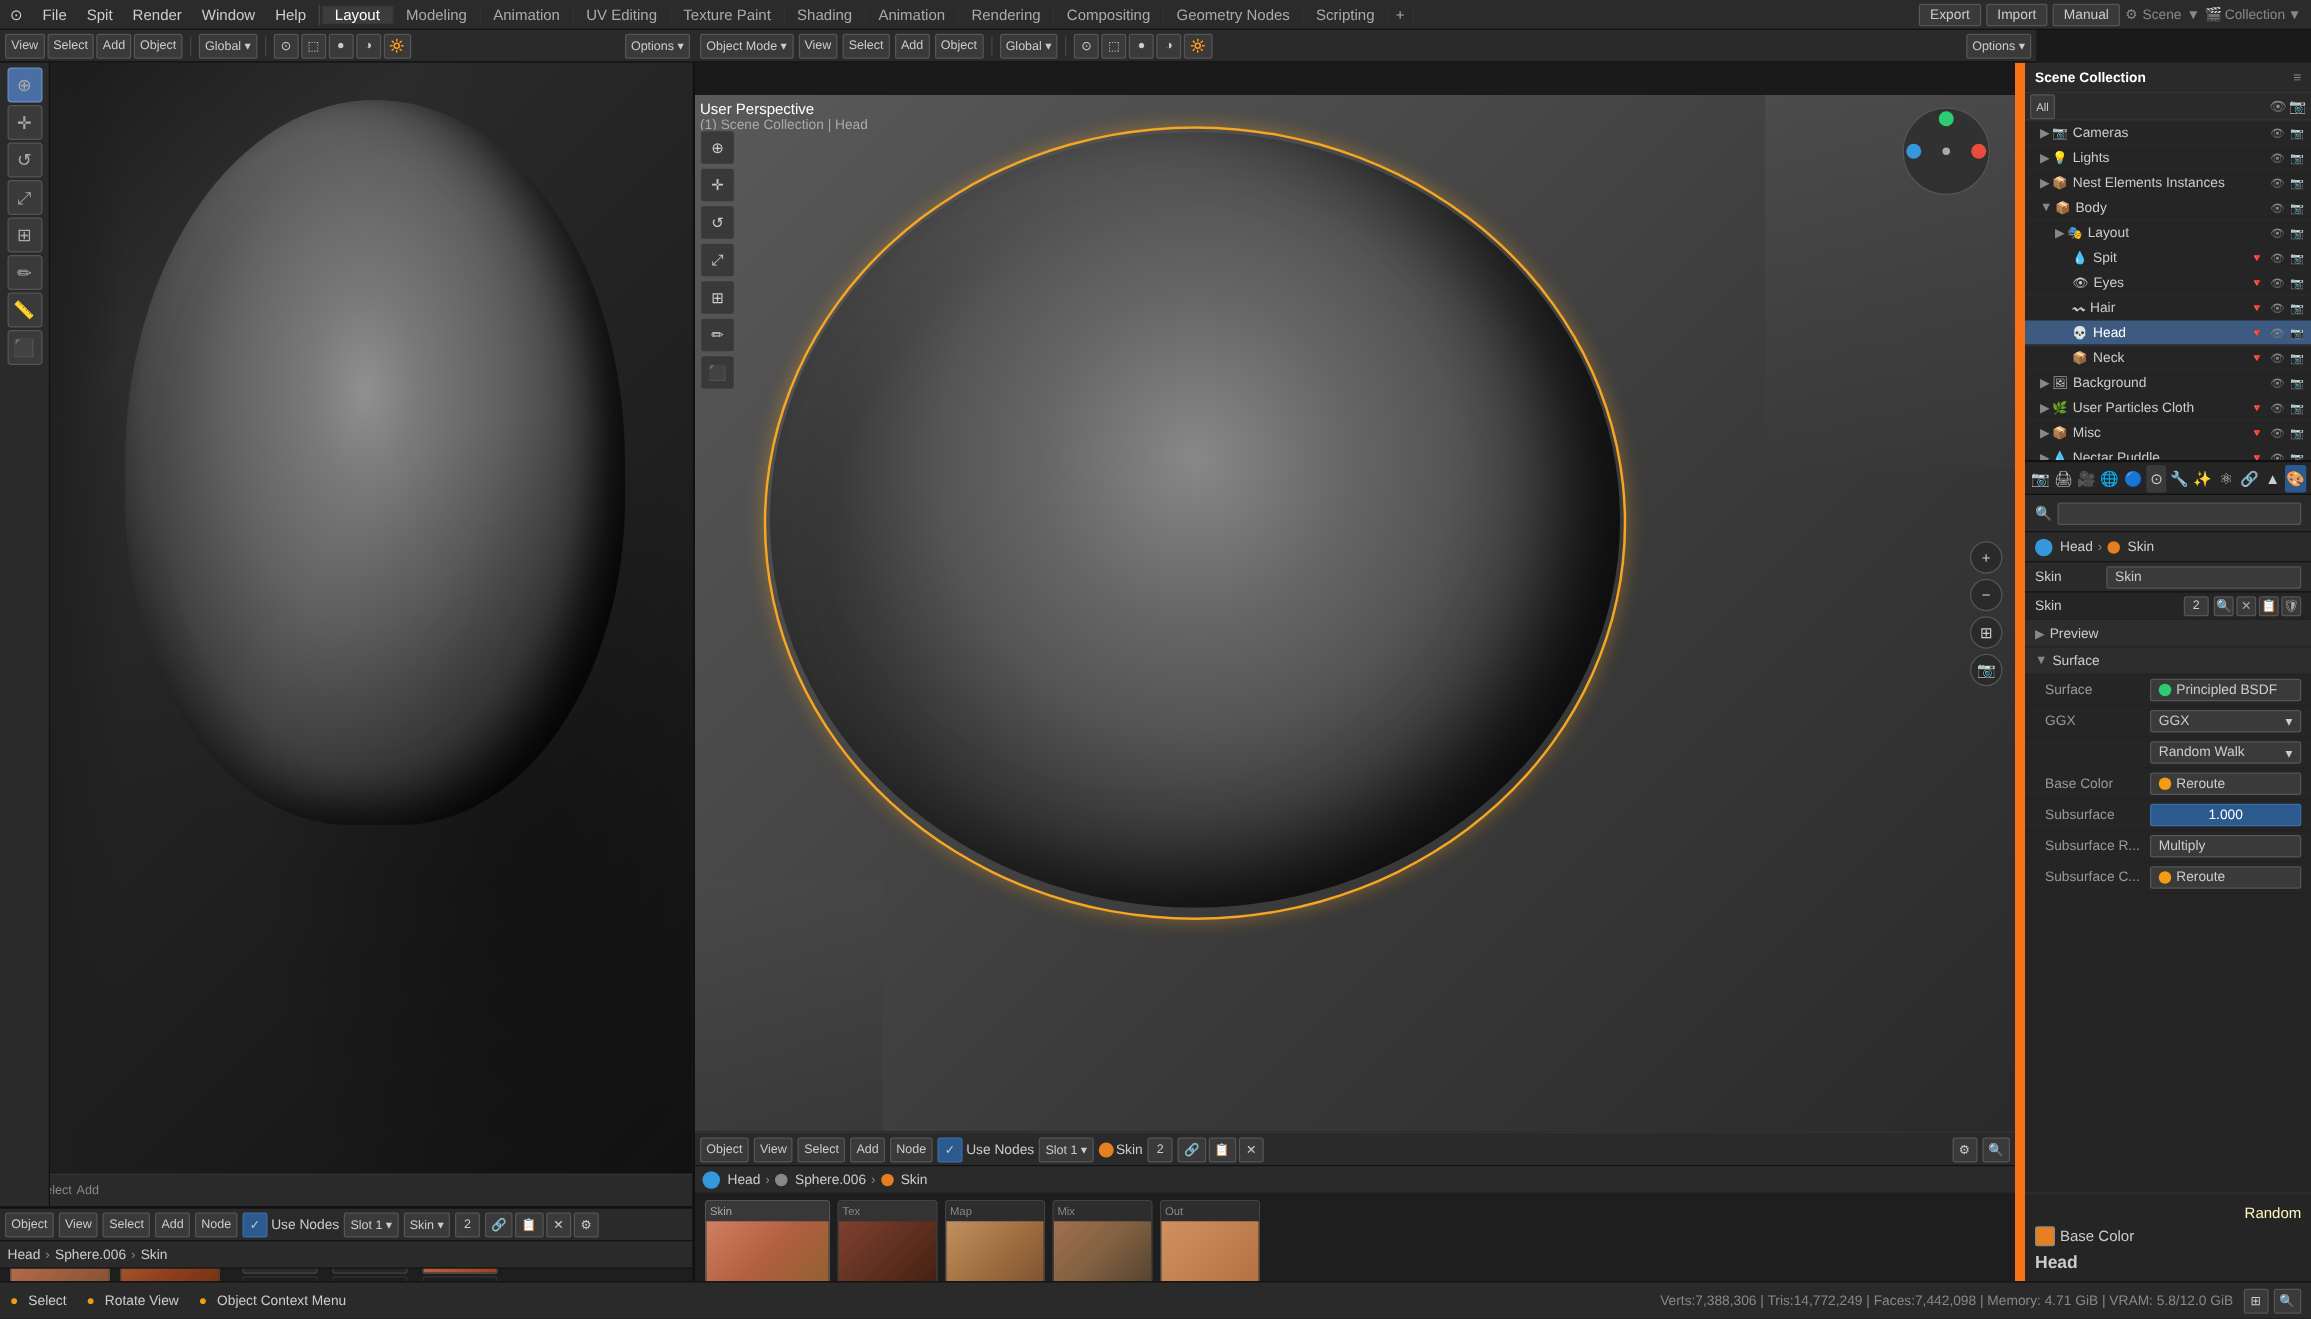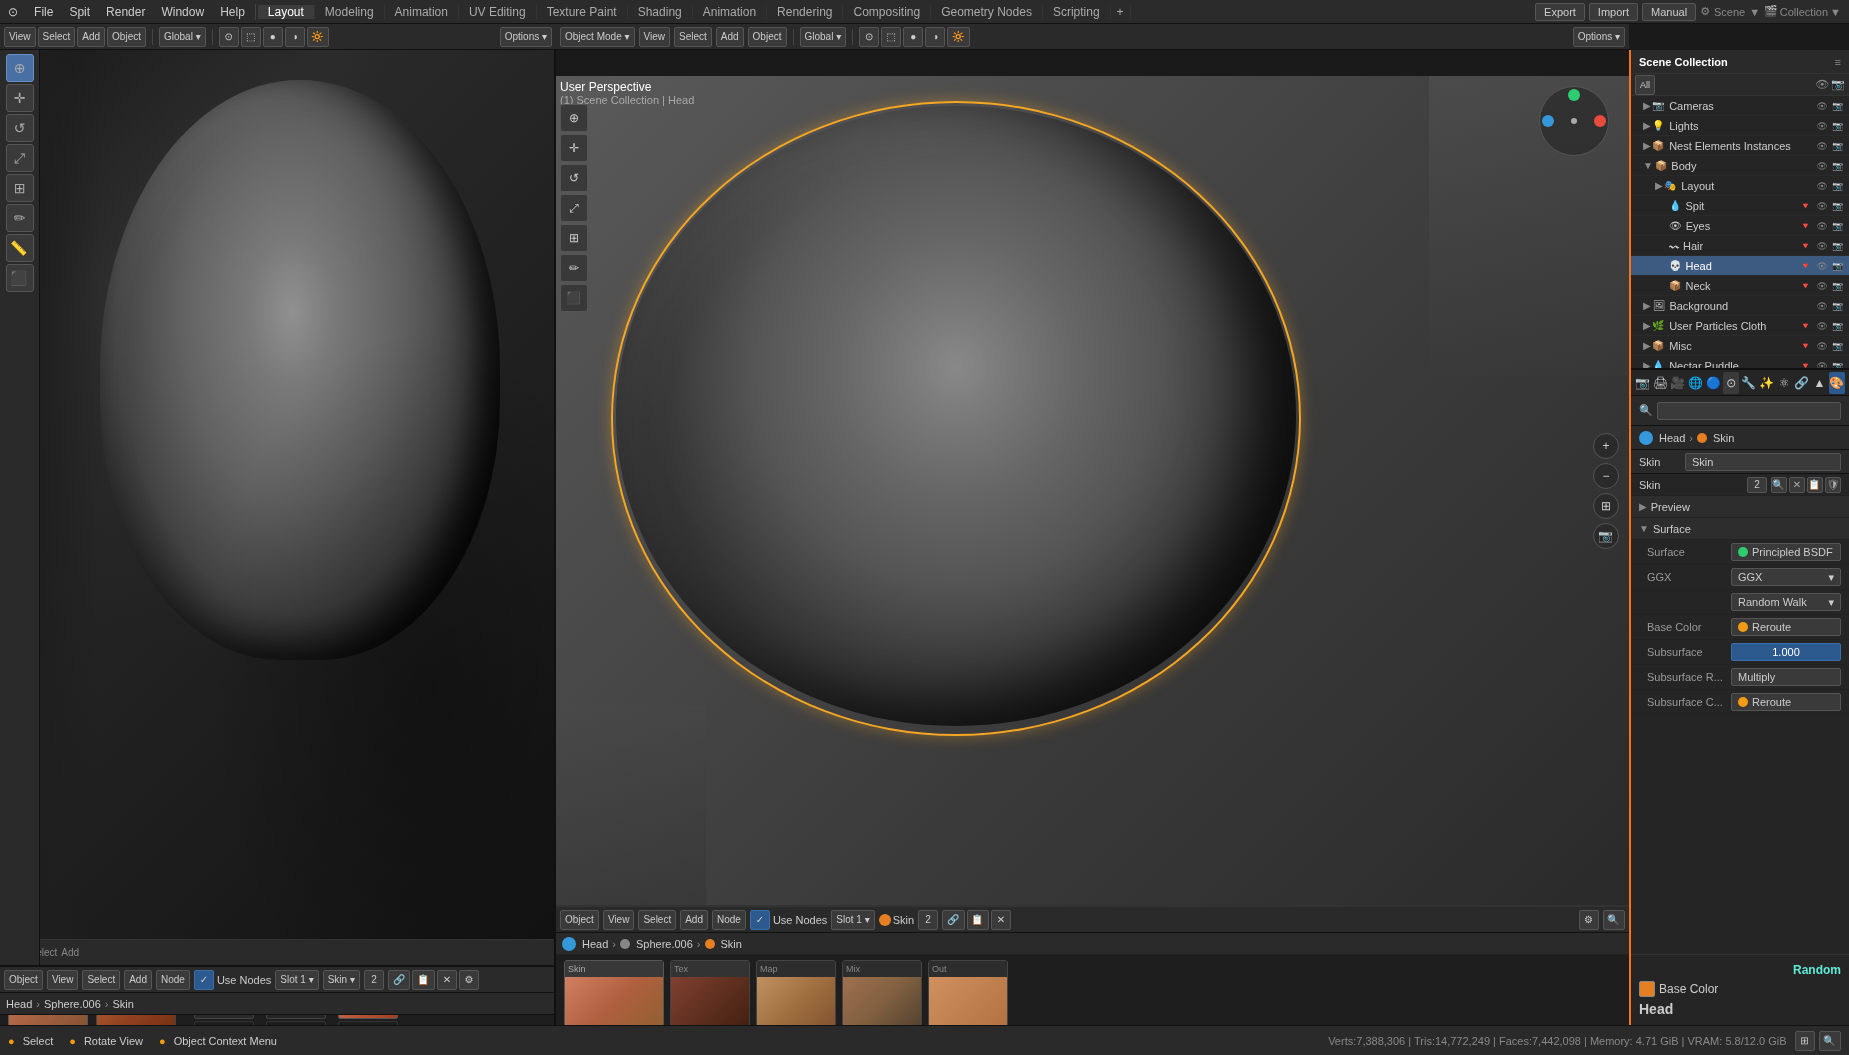--- a/index.html
+++ b/index.html
@@ -262,24 +262,24 @@
       background: #2a2a2a;
       border-bottom: 1px solid #111;
       display: flex;
       align-items: center;
       padding: 0 4px;
       gap: 4px;
     }
 
     
     .right-panel {
-      width: 220px;
+      width: 237px;
       height: 100%;
       background: #252525;
-      border-left: 2px solid #f97316;
+      border-left: 8px solid #f97316;
       display: flex;
       flex-direction: column;
       overflow: hidden;
     }
     .collection-item {
       height: 20px;
       display: flex;
       align-items: center;
       padding: 0 4px;
       cursor: pointer;
@@ -1132,21 +1132,21 @@
         <div class="surface-row">
           <span class="surface-label">Subsurface C...</span>
           <div class="surface-value">
             <div style="width:10px;height:10px;border-radius:50%;background:#f39c12;margin-right:4px;"></div>
             <span>Reroute</span>
           </div>
         </div>
 
         <div style="margin-top:auto;padding:8px;border-top:1px solid #333;display:flex;flex-direction:column;gap:4px;">
           <div style="display:flex;align-items:center;justify-content:flex-end;gap:4px;">
-            <span style="color:#5eead4;font-size:12px;font-weight:bold;">Random</span>
+            <span style="color:#fef9c3;font-size:12px;">Random</span>
           </div>
           <div style="display:flex;align-items:center;gap:4px;">
             <div style="width:16px;height:16px;background:#e67e22;border-radius:2px;border:1px solid #888;"></div>
             <span style="color:#ccc;font-size:12px;">Base Color</span>
           </div>
           <div style="display:flex;align-items:center;gap:4px;">
             <span style="color:#ccc;font-size:14px;font-weight:bold;">Head</span>
           </div>
         </div>
       </div>

